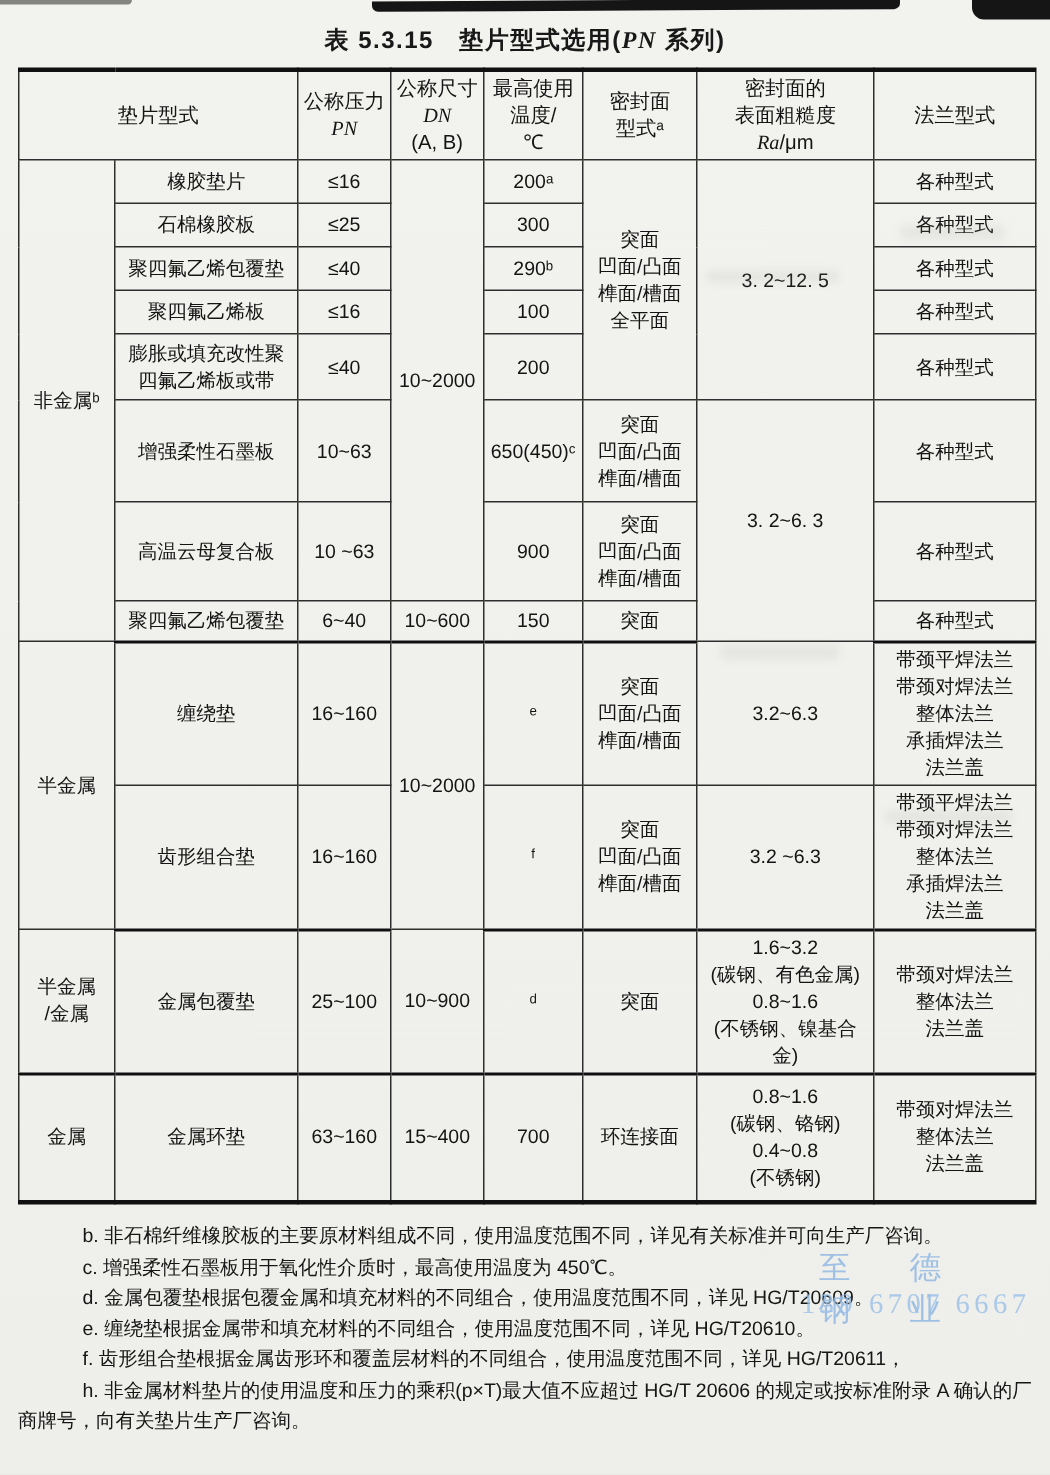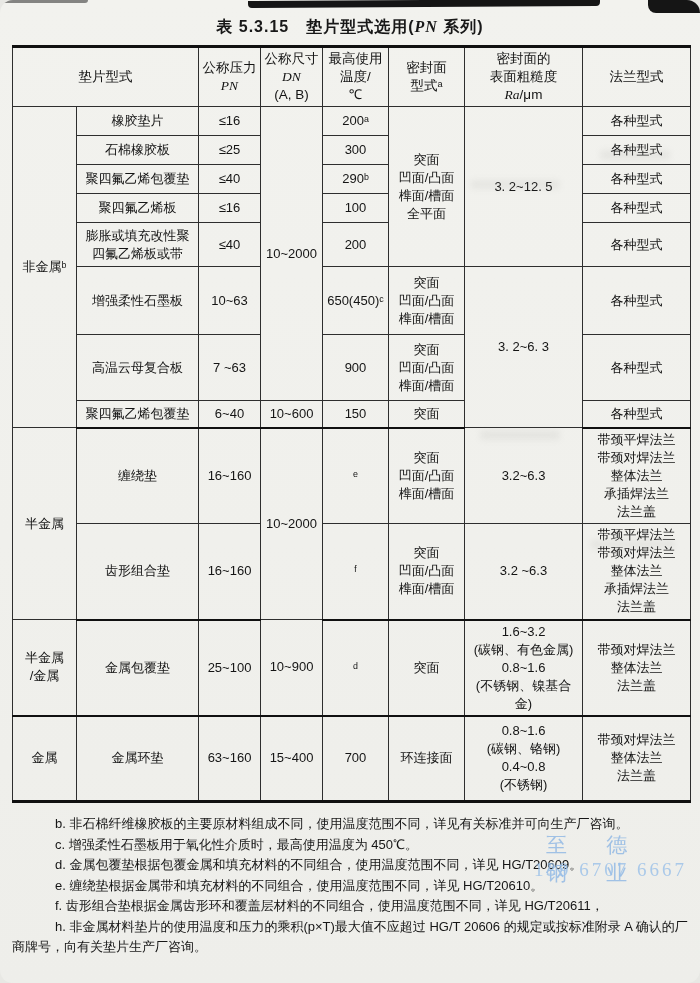--- a/index.html
+++ b/index.html
@@ -6,21 +6,20 @@
   html, body { background: #e8e8e4; }
   .page {
     position: relative;
     width: 700px;
     height: 983px;
     margin: 0 auto;
     background: linear-gradient(180deg, #f2f2ee 0%, #f0f0ec 55%, #eeeeea 100%);
     overflow: hidden;
     font-family: "Liberation Sans", sans-serif;
     color: #181818;
-    border-radius: 13px;
   }
 
   
   .artifact { position: absolute; background: #151515; }
   .artifact.band { left: 248px; top: 0; width: 352px; height: 7px; border-radius: 0 0 4px 4px; transform: rotate(-0.3deg); }
   .artifact.corner { right: 0; top: 0; width: 52px; height: 13px; border-radius: 0 0 0 8px; }
   .artifact.sliver { left: 0; top: 0; width: 88px; height: 3px; opacity: 0.5; border-radius: 0 0 3px 0; }
 
   
   .smudge { position: absolute; background: #9a9a96; opacity: 0.13; filter: blur(3px); border-radius: 4px; pointer-events: none; }
@@ -168,21 +167,21 @@
         <td>10~63</td>
         <td>650(450)ᶜ</td>
         <td class="al pre">突面
 凹面/凸面
 榫面/槽面</td>
         <td rowspan="3">3. 2~6. 3</td>
         <td>各种型式</td>
       </tr>
       <tr style="height:66px">
         <td class="al">高温云母复合板</td>
-        <td>7 ~63</td>
+        <td>10 ~63</td>
         <td>900</td>
         <td class="al pre">突面
 凹面/凸面
 榫面/槽面</td>
         <td>各种型式</td>
       </tr>
       <tr style="height:27px" class="sec-end">
         <td class="al">聚四氟乙烯包覆垫</td>
         <td>6~40</td>
         <td>10~600</td>

